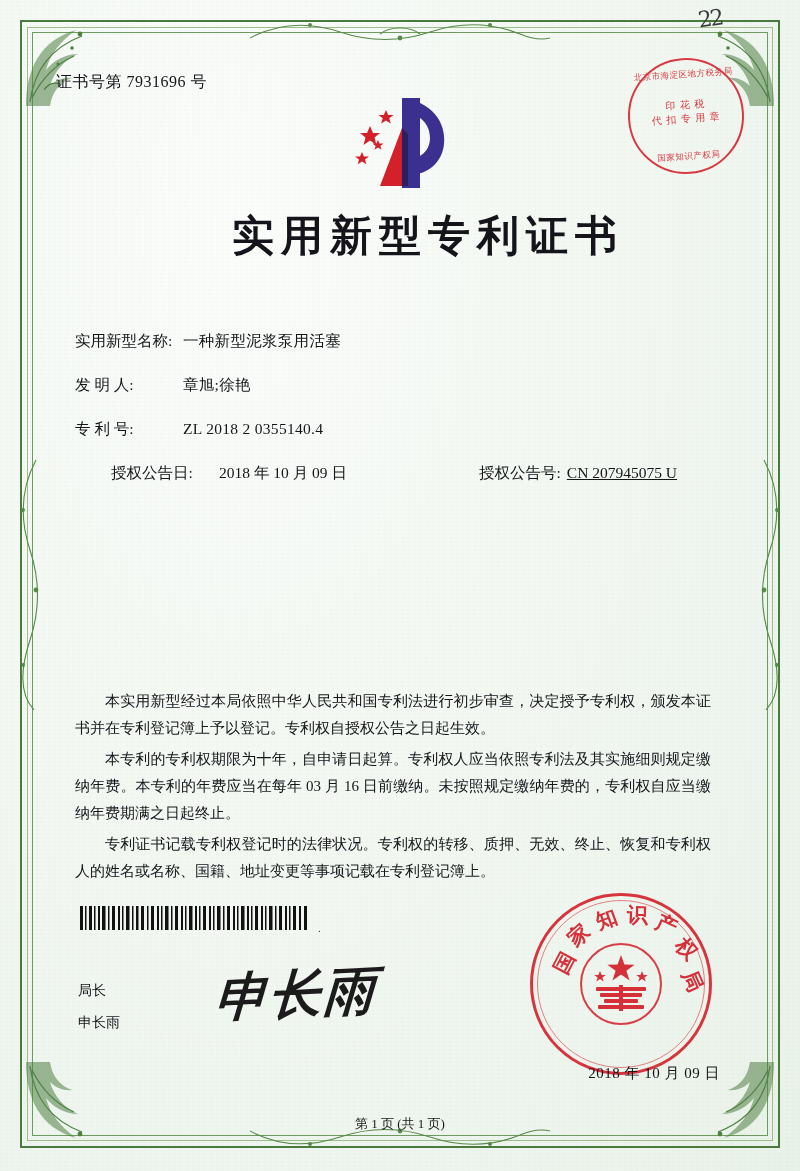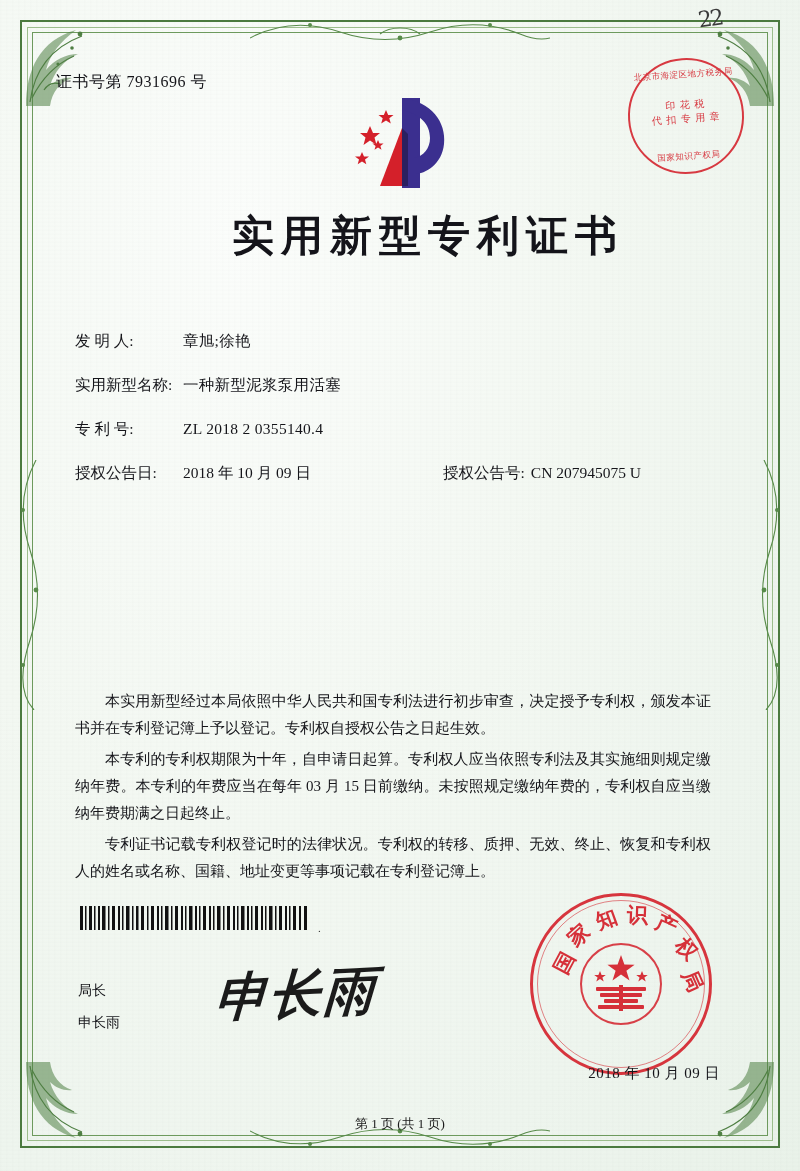--- a/index.html
+++ b/index.html
@@ -170,25 +170,26 @@
     flex: 1;
     letter-spacing: 0.3px;
   }
   .field-row.addr .field-value { line-height: 26px; }
 
   .pub-row {
     display: flex;
     align-items: flex-start;
     margin-bottom: 10px;
     line-height: 22px;
+    margin-left: 36px;
   }
   .pub-row .left-label { width: 108px; flex: none; white-space: pre; }
   .pub-row .left-value { width: 260px; flex: none; }
   .pub-row .right-label { flex: none; white-space: pre; }
-  .pub-row .right-value { flex: 1; padding-left: 6px; }
+  .pub-row .right-value { flex: 1; padding-left: 6px; text-decoration: underline; }
 
   
   .body-text {
     position: absolute;
     left: 75px;
     top: 688px;
     width: 652px;
     font-size: 15px;
     line-height: 27px;
     color: #15151a;
@@ -405,43 +406,43 @@
       <div>印 花 税</div>
       <div>代 扣 专 用 章</div>
     </div>
     <div class="bottom-text">国家知识产权局</div>
   </div>
 
   <div class="cert-title">实用新型专利证书</div>
 
   <div class="fields">
     <div class="field-row">
+      <div class="field-label">实用新型名称:</div>
+      <div class="field-value">一种新型泥浆泵用活塞</div>
+    </div>
+    <div class="field-row">
       <div class="field-label">发 明 人:</div>
       <div class="field-value">章旭;徐艳</div>
-    </div>
-    <div class="field-row">
-      <div class="field-label">实用新型名称:</div>
-      <div class="field-value">一种新型泥浆泵用活塞</div>
     </div>
     <div class="field-row">
       <div class="field-label">专 利 号:</div>
       <div class="field-value">ZL 2018 2 0355140.4</div>
     </div>
 
     <div class="pub-row">
       <div class="left-label">授权公告日:</div>
       <div class="left-value">2018 年 10 月 09 日</div>
       <div class="right-label">授权公告号:</div>
       <div class="right-value">CN 207945075 U</div>
     </div>
   </div>
 
   <div class="body-text">
     <p>本实用新型经过本局依照中华人民共和国专利法进行初步审查，决定授予专利权，颁发本证书并在专利登记簿上予以登记。专利权自授权公告之日起生效。</p>
-    <p>本专利的专利权期限为十年，自申请日起算。专利权人应当依照专利法及其实施细则规定缴纳年费。本专利的年费应当在每年 03 月 15 日前缴纳。未按照规定缴纳年费的，专利权自应当缴纳年费期满之日起终止。</p>
+    <p>本专利的专利权期限为十年，自申请日起算。专利权人应当依照专利法及其实施细则规定缴纳年费。本专利的年费应当在每年 03 月 16 日前缴纳。未按照规定缴纳年费的，专利权自应当缴纳年费期满之日起终止。</p>
     <p>专利证书记载专利权登记时的法律状况。专利权的转移、质押、无效、终止、恢复和专利权人的姓名或名称、国籍、地址变更等事项记载在专利登记簿上。</p>
   </div>
 
   <div class="barcode">
     <svg viewBox="0 0 232 24">
       <g fill="#111">
         <rect x="0" y="0" width="3" height="24"></rect>
           <rect x="5" y="0" width="1.5" height="24"></rect>
         <rect x="9" y="0" width="3" height="24"></rect>
           <rect x="14" y="0" width="1.5" height="24"></rect>

